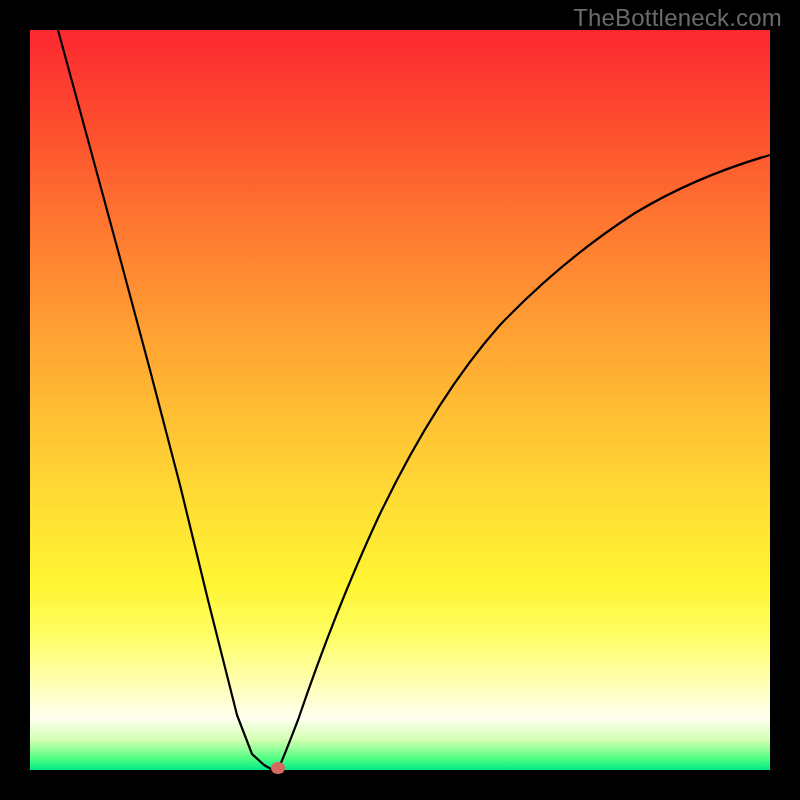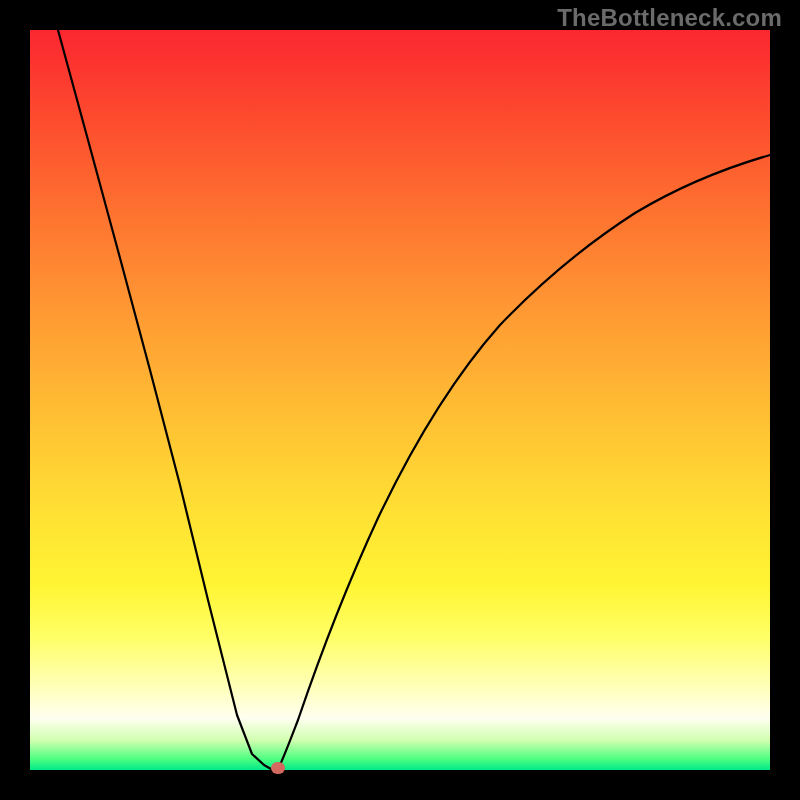--- a/index.html
+++ b/index.html
@@ -15,21 +15,21 @@
     position: relative;
     width: 800px;
     height: 800px;
     background: #000;
   }
   .watermark {
     position: absolute;
     top: 4px;
     right: 18px;
     font-size: 24px;
-    font-weight: 700;
+    font-weight: 400;
     color: #6b6b6b;
     letter-spacing: 0.2px;
     user-select: none;
   }
   .plot {
     position: absolute;
     left: 30px;
     top: 30px;
     width: 740px;
     height: 740px;

